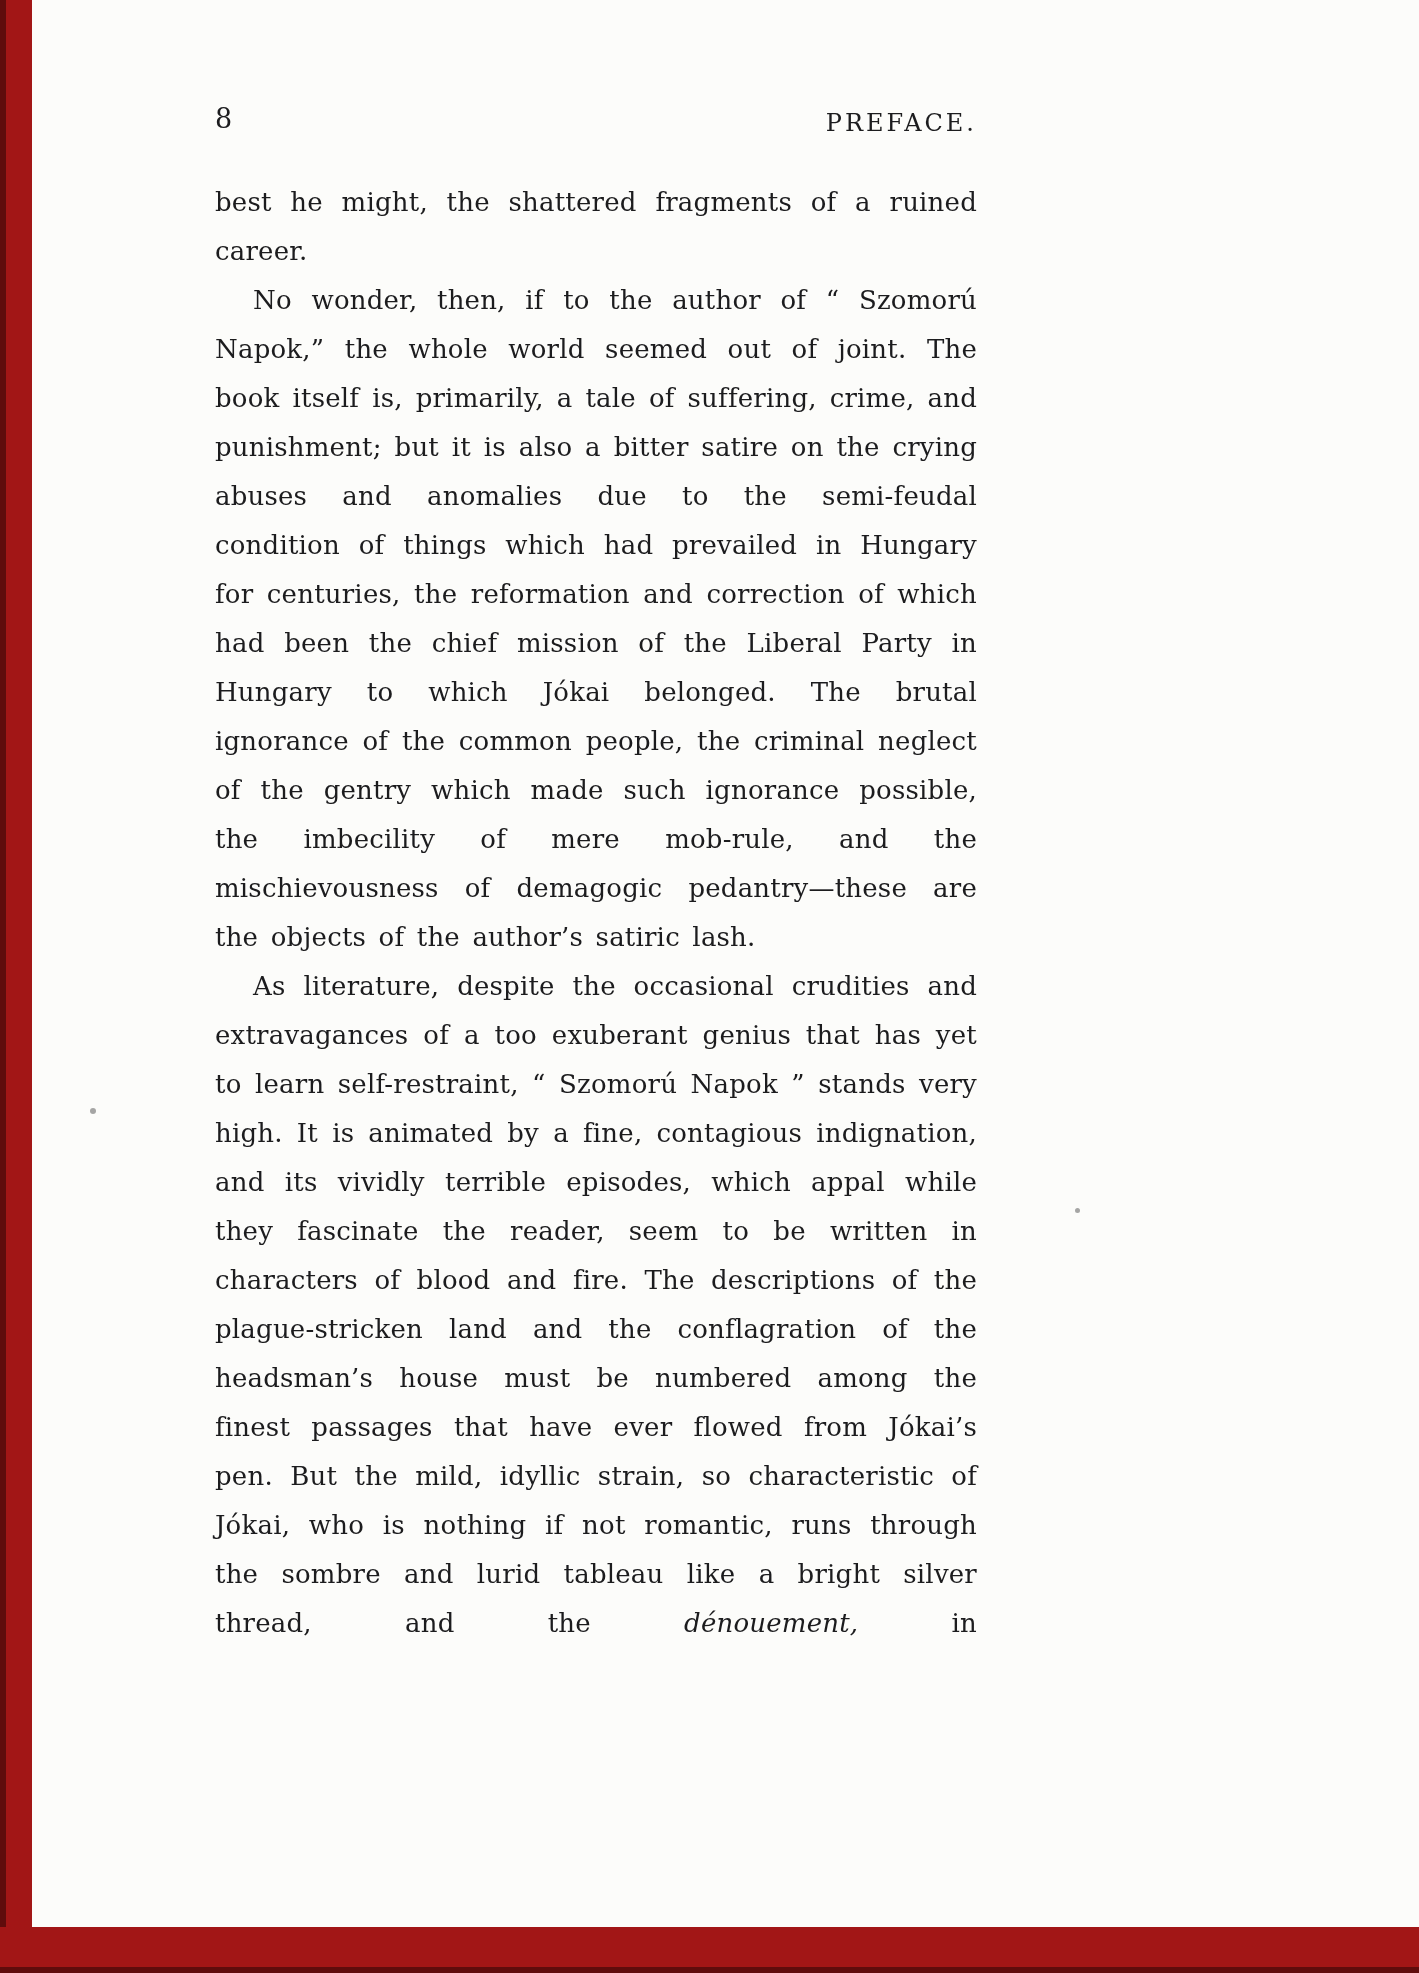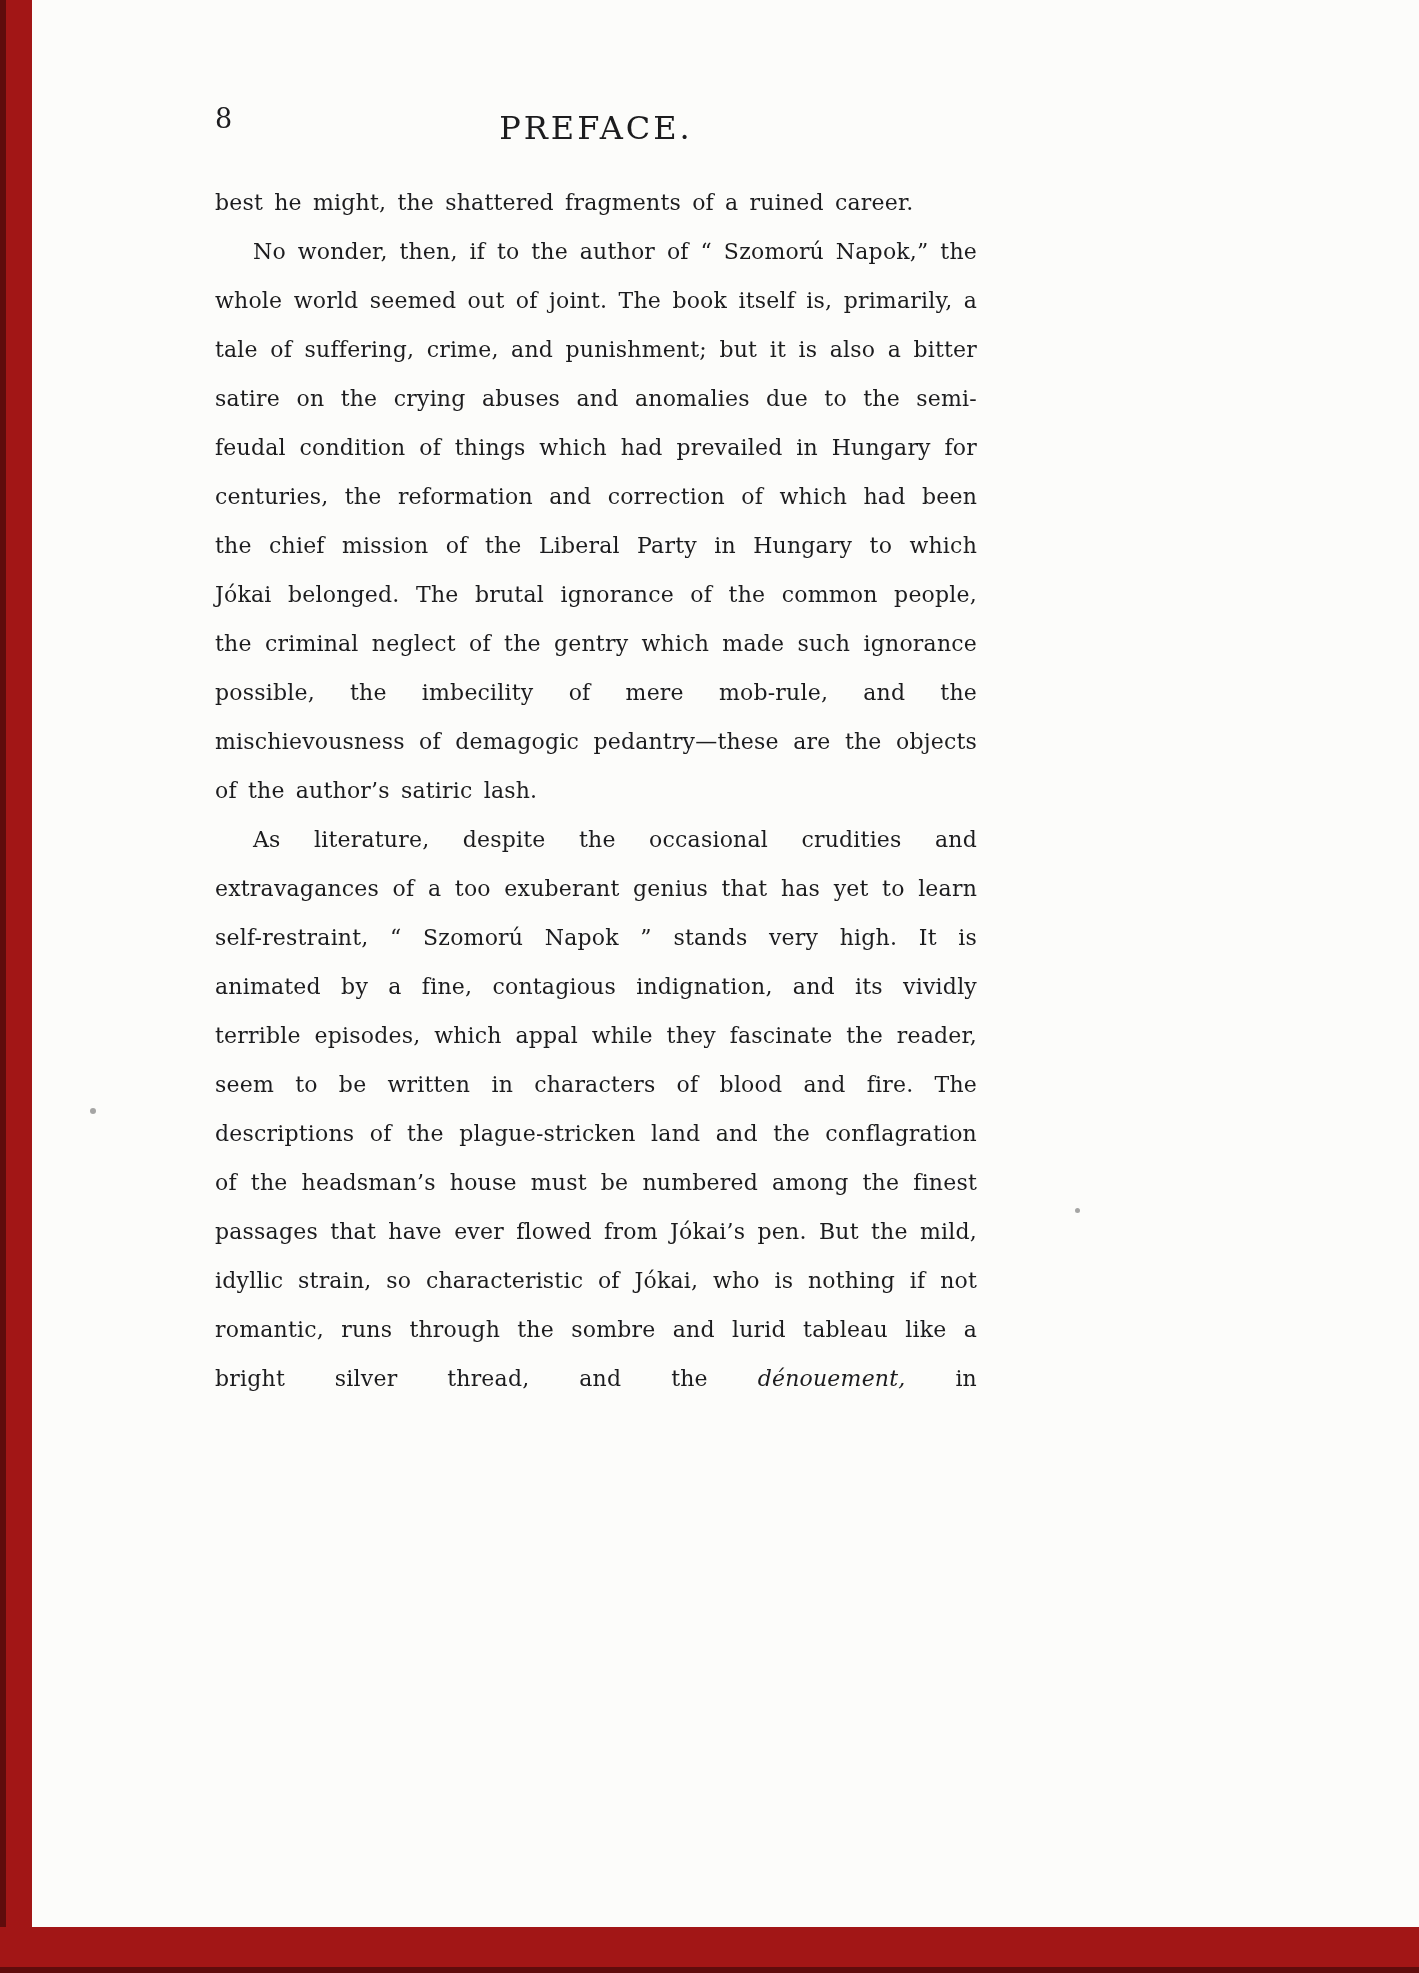--- a/index.html
+++ b/index.html
@@ -52,31 +52,31 @@
   }
   .page-number {
     position: absolute;
     left: 0;
     top: 0;
     font-size: 27px;
     letter-spacing: 1px;
   }
   .page-header {
     display: block;
-    text-align: center;
-    font-size: 32px;
+    text-align: right;
+    font-size: 24px;
     letter-spacing: 3px;
     padding-top: 6px;
   }
   .body-text {
     position: absolute;
     top: 178px;
     left: 215px;
     width: 762px;
-    font-size: 22px;
+    font-size: 26px;
     line-height: 49px;
     text-align: justify;
     word-spacing: 4px;
     letter-spacing: 0.2px;
   }
   .para {
     margin: 0;
     text-indent: 38px;
   }
   .para.no-indent {

